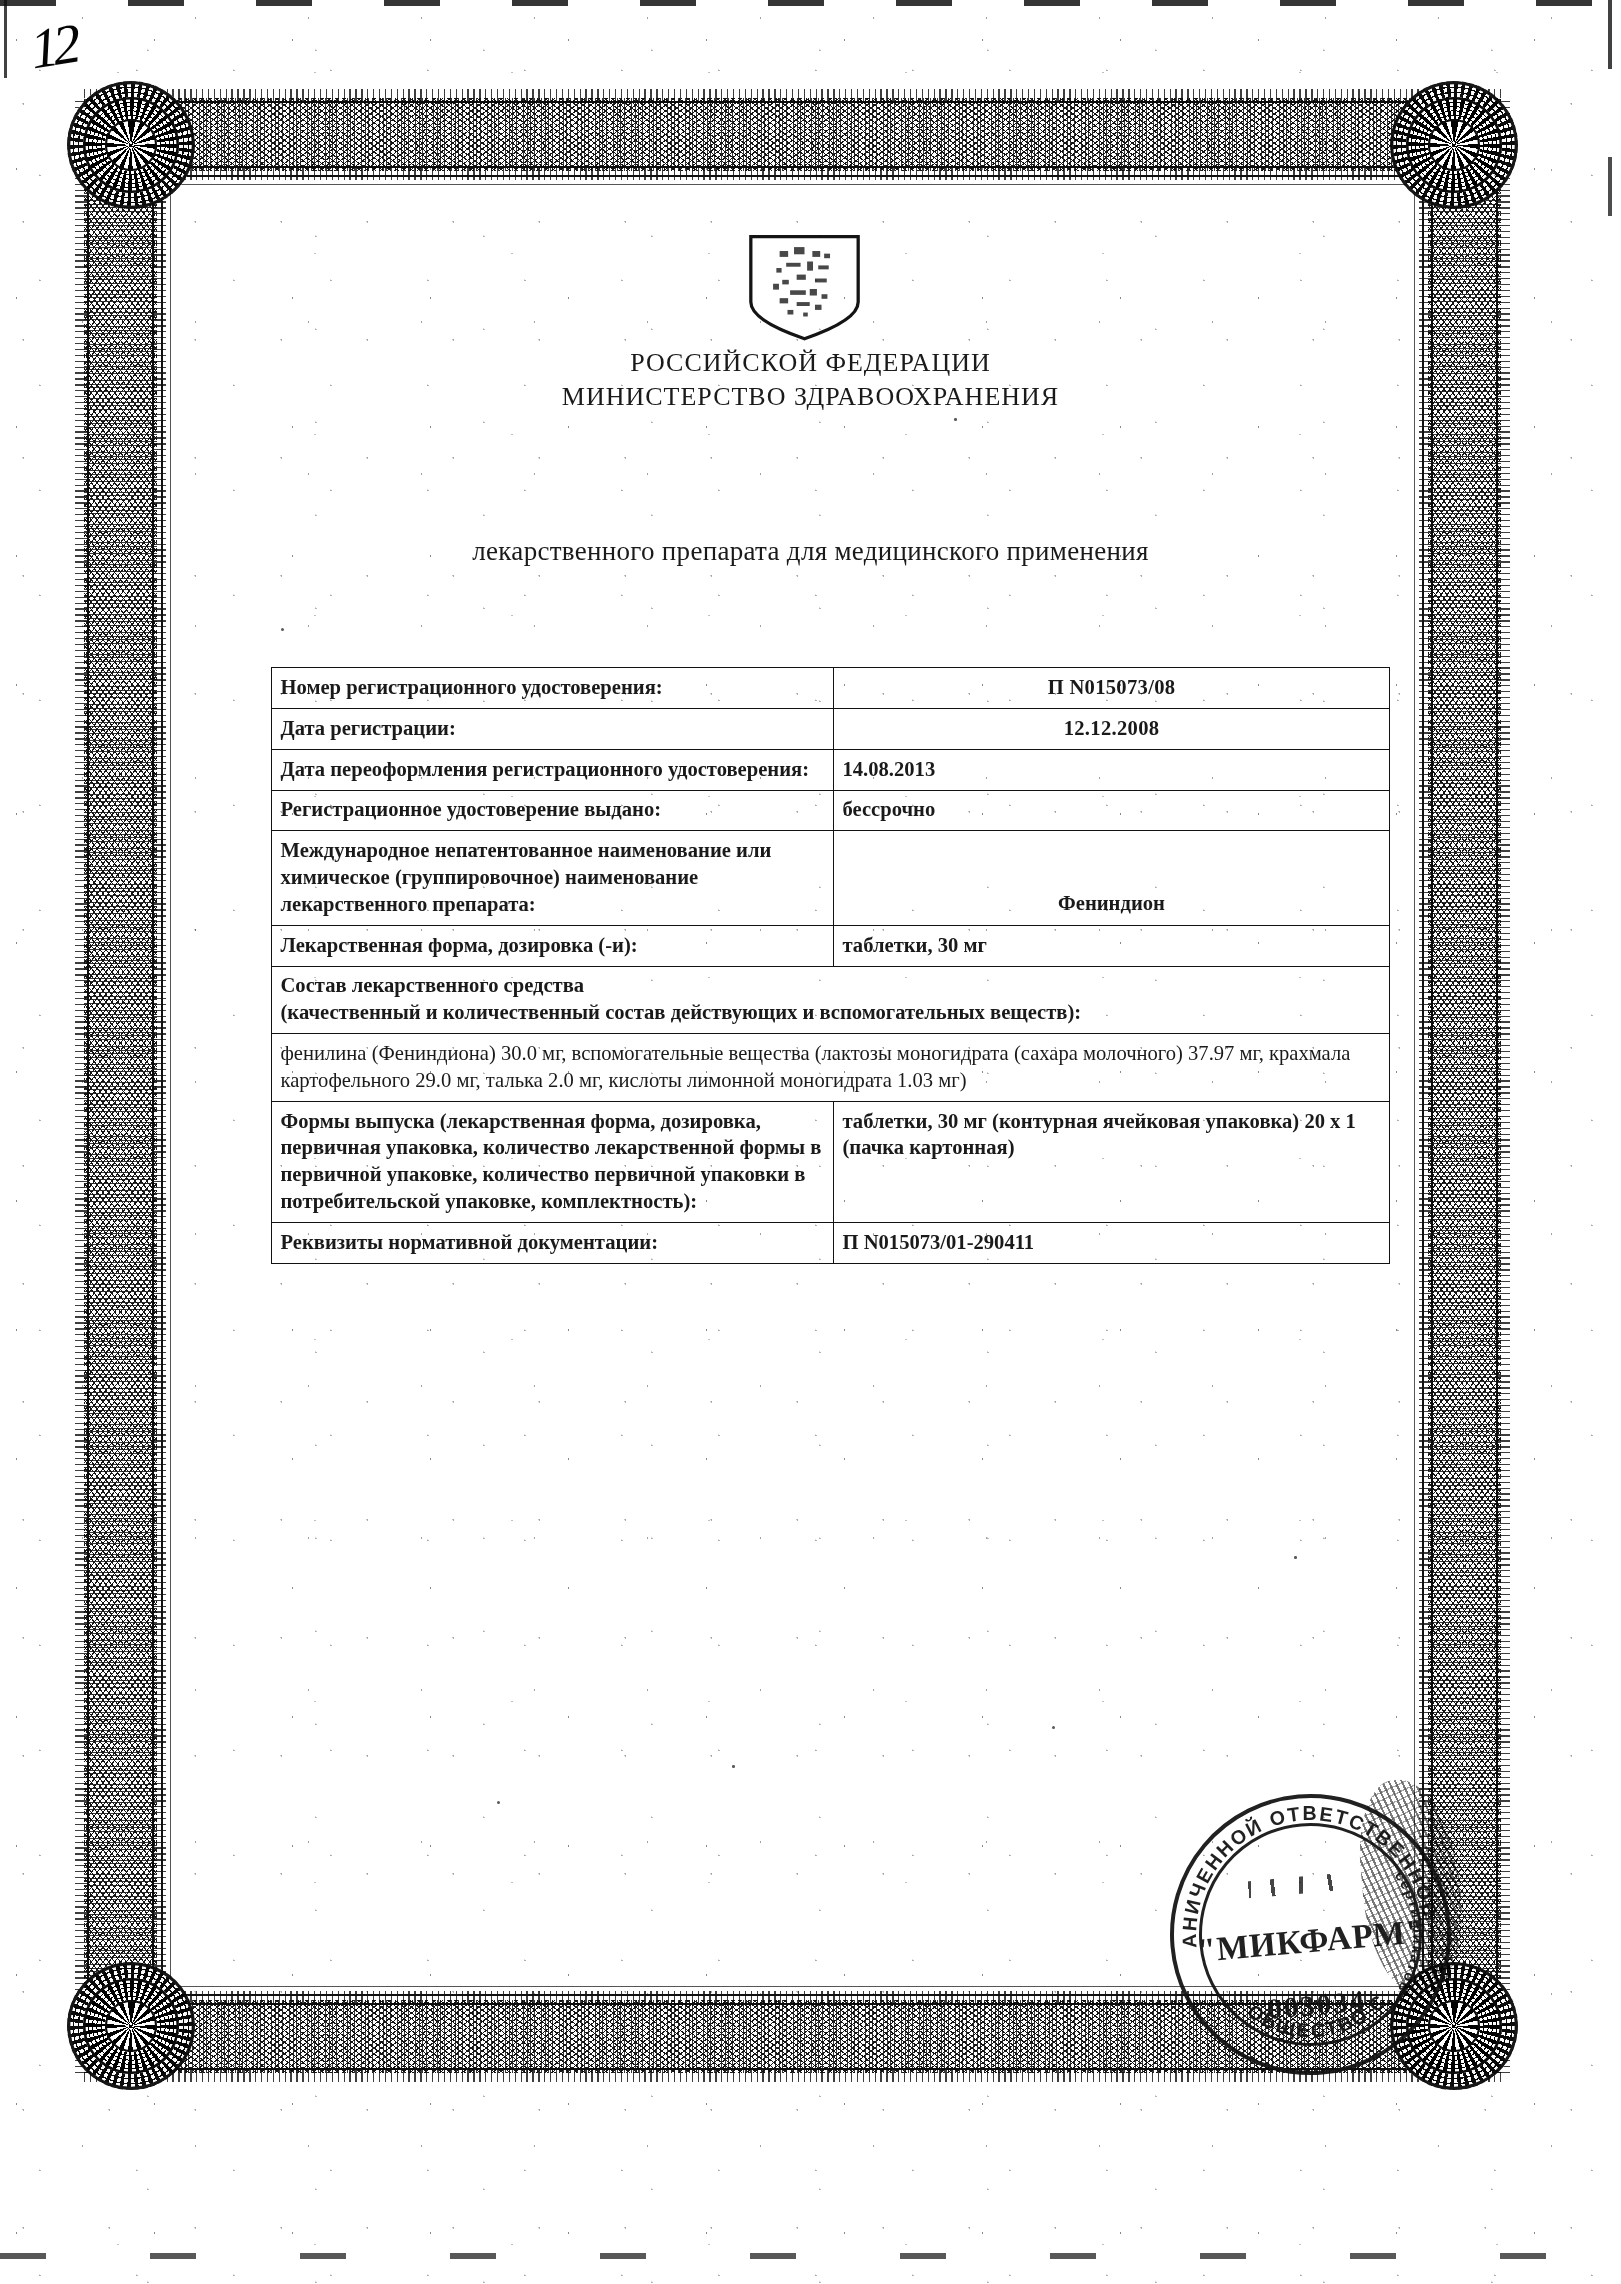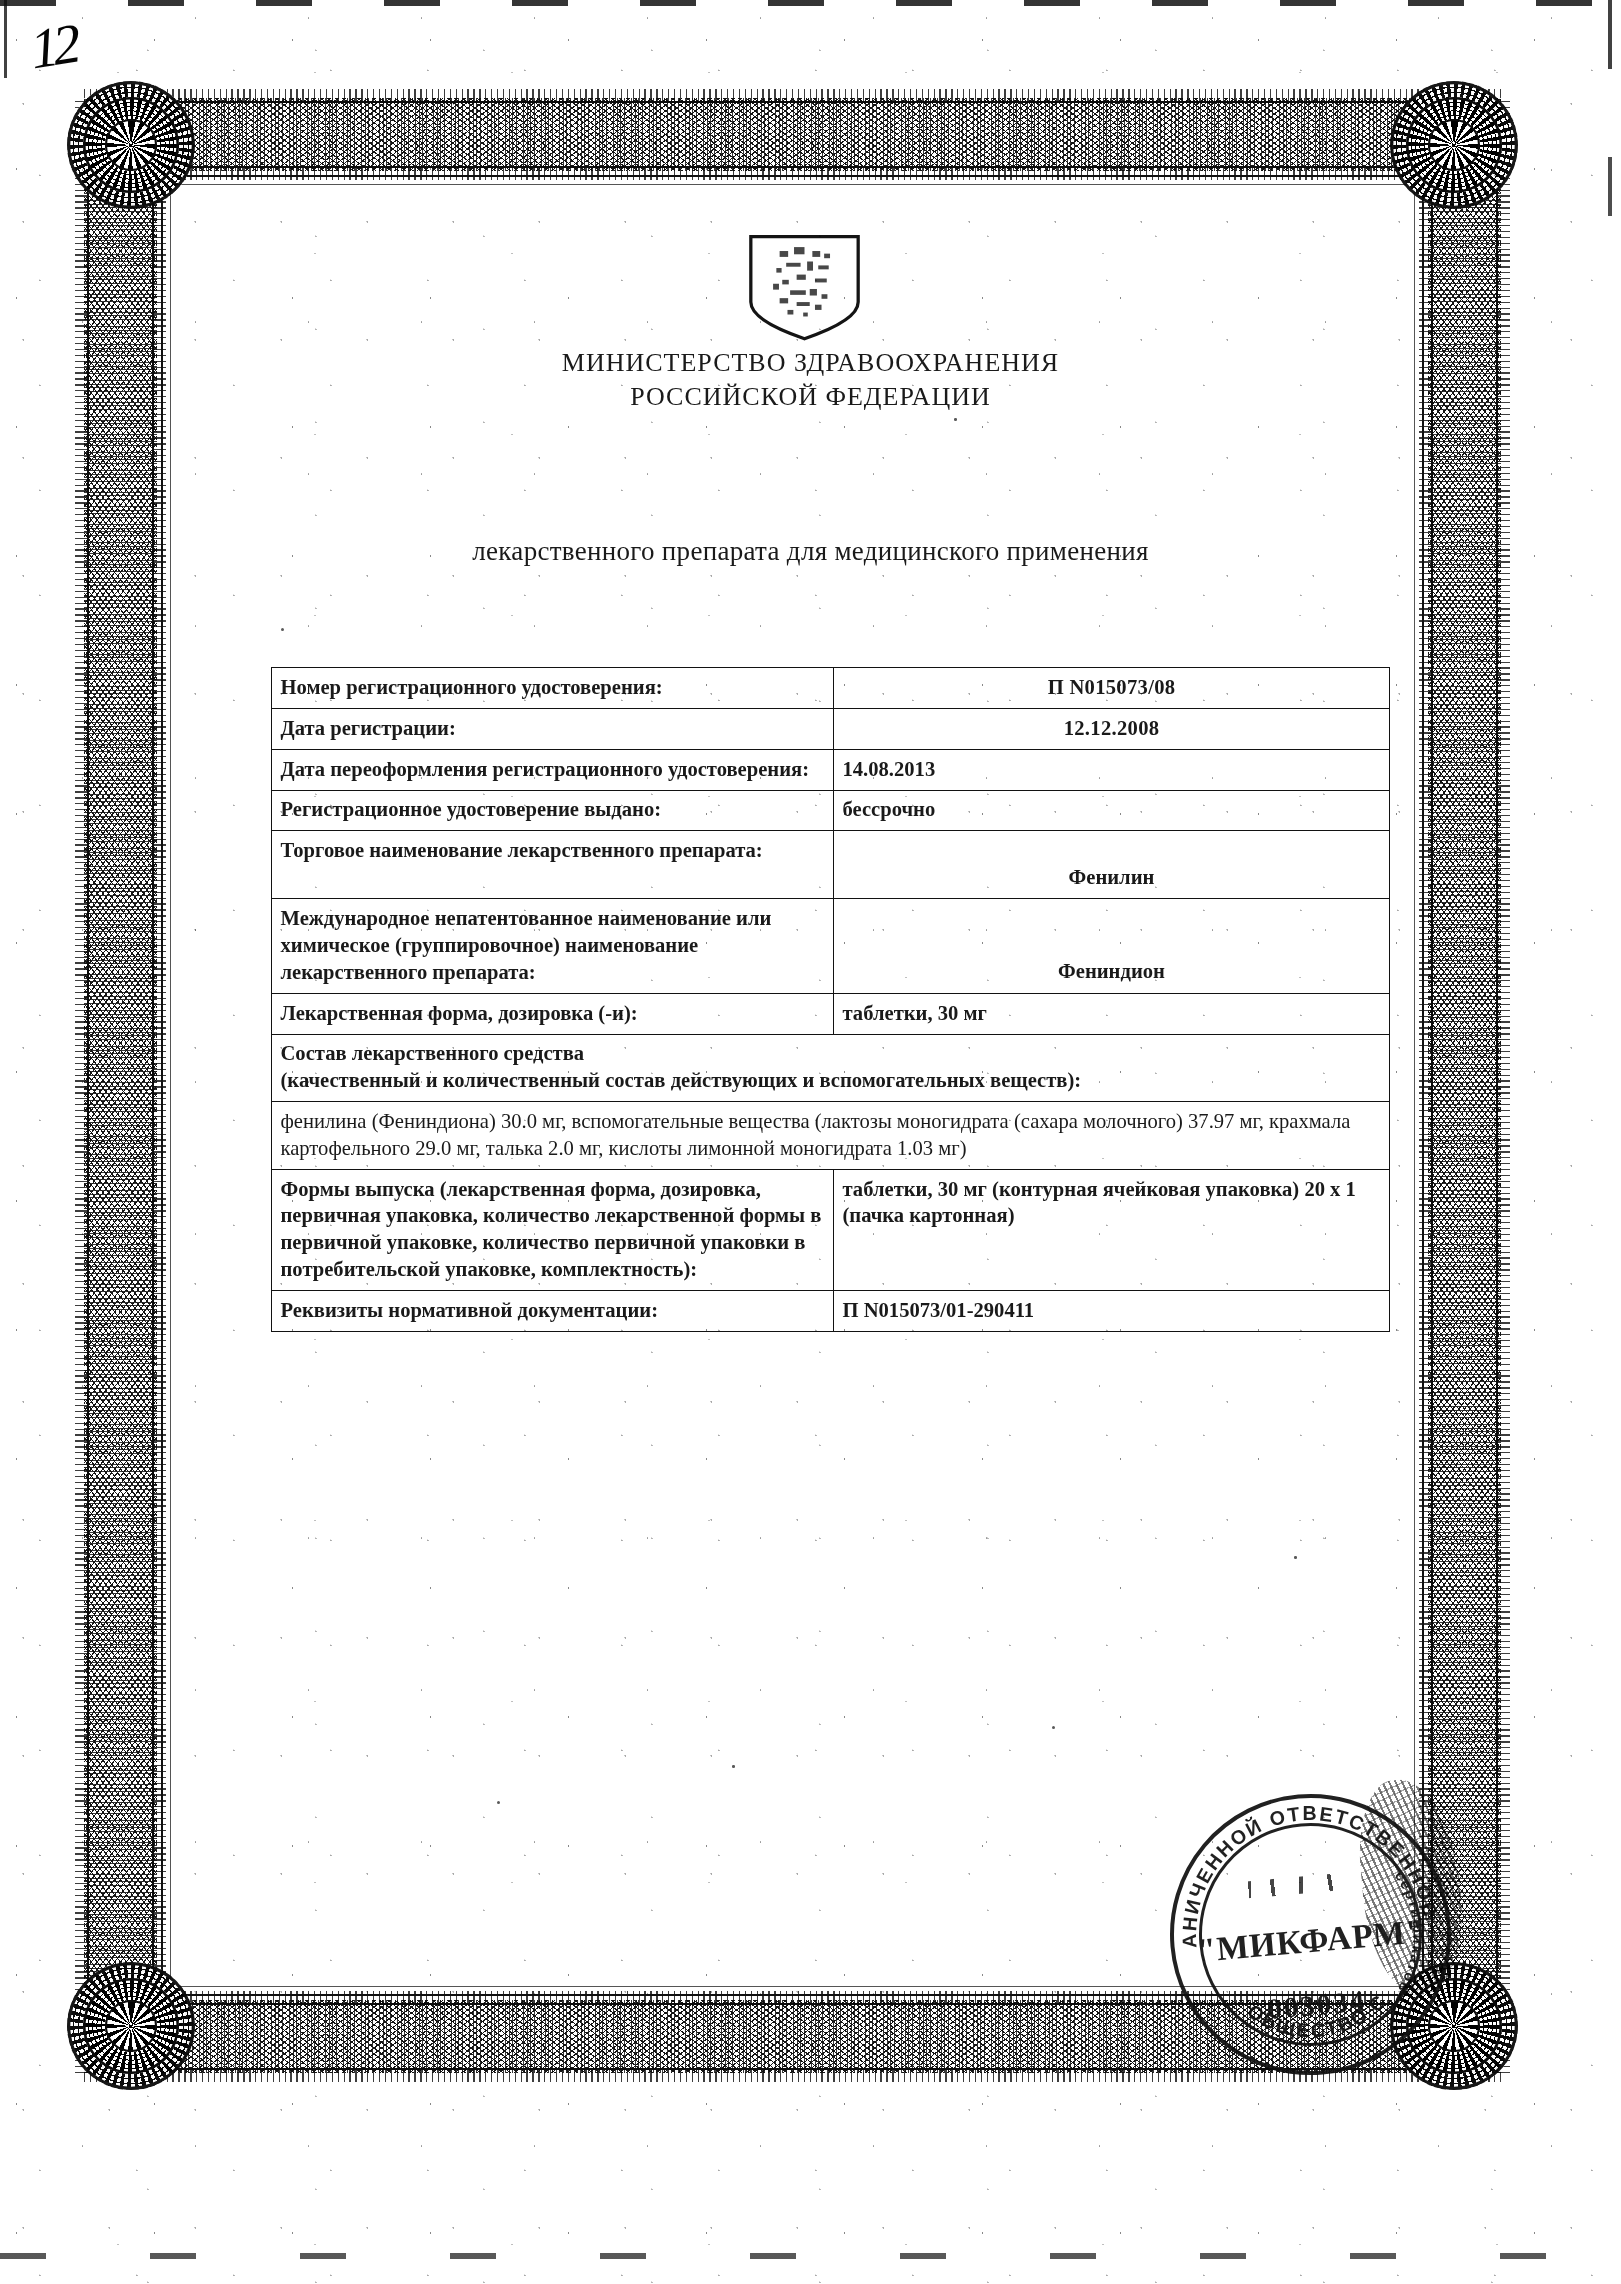--- a/index.html
+++ b/index.html
@@ -307,22 +307,22 @@
           <rect x="62" y="98" width="13" height="8"></rect>
         <rect x="88" y="104" width="20" height="6"></rect>
           <rect x="116" y="108" width="10" height="8"></rect>
         <rect x="74" y="116" width="9" height="7"></rect>
           <rect x="98" y="120" width="7" height="6"></rect>
       </g>
     </svg>
   </div>
 
   <div class="ministry">
+    <div>РОССИЙСКОЙ ФЕДЕРАЦИИ</div>
     <div>МИНИСТЕРСТВО ЗДРАВООХРАНЕНИЯ</div>
-    <div>РОССИЙСКОЙ ФЕДЕРАЦИИ</div>
   </div>
 
   <div class="cert-sub">лекарственного препарата для медицинского применения</div>
 
   <table class="reg">
     <colgroup>
         <col class="c1">
         <col class="c2">
       </colgroup>
     <tbody>
@@ -334,24 +334,20 @@
         <td>Дата регистрации:</td>
         <td class="val center-num">12.12.2008</td>
       </tr>
       <tr>
         <td>Дата переоформления регистрационного удостоверения:</td>
         <td class="val">14.08.2013</td>
       </tr>
       <tr>
         <td>Регистрационное удостоверение выдано:</td>
         <td class="val">бессрочно</td>
-      </tr>
-      <tr>
-        <td class="pad-mid">Торговое наименование лекарственного препарата:</td>
-        <td class="val center" style="padding-top:33px">Фенилин</td>
       </tr>
       <tr>
         <td>Международное непатентованное наименование или химическое (группировочное) наименование лекарственного препарата:</td>
         <td class="val center" style="padding-top:59px">Фениндион</td>
       </tr>
       <tr>
         <td>Лекарственная форма, дозировка (-и):</td>
         <td class="val">таблетки, 30 мг</td>
       </tr>
       <tr>

